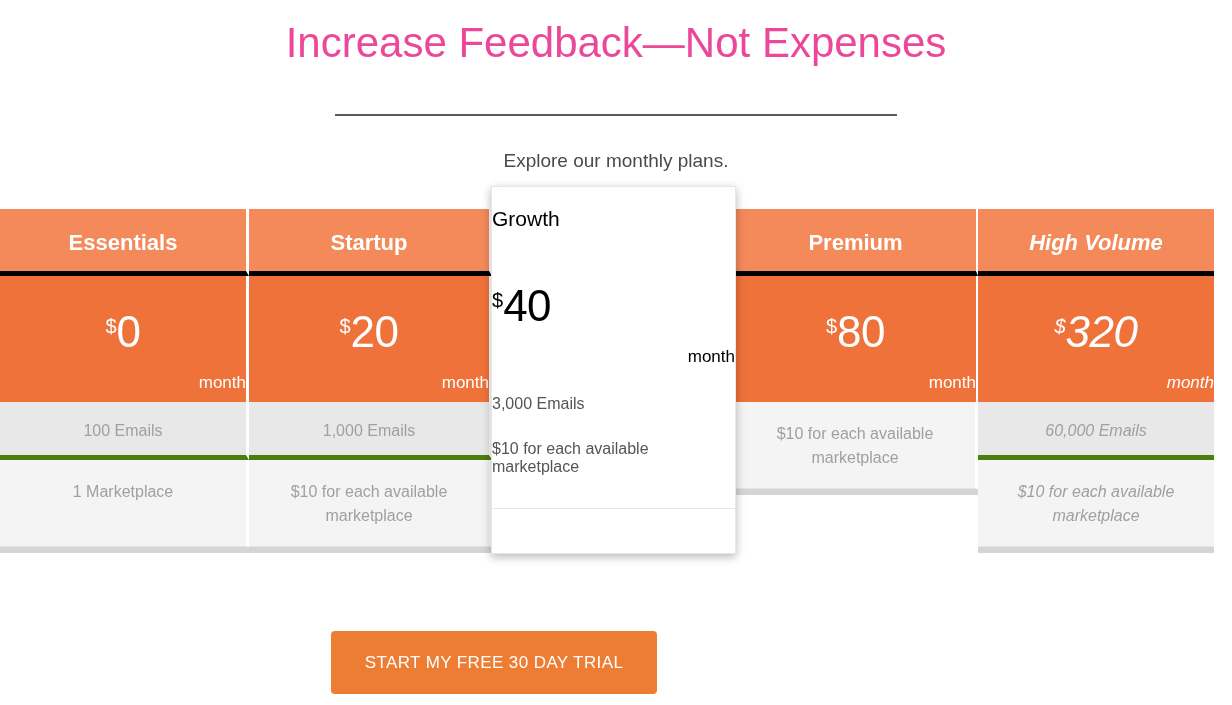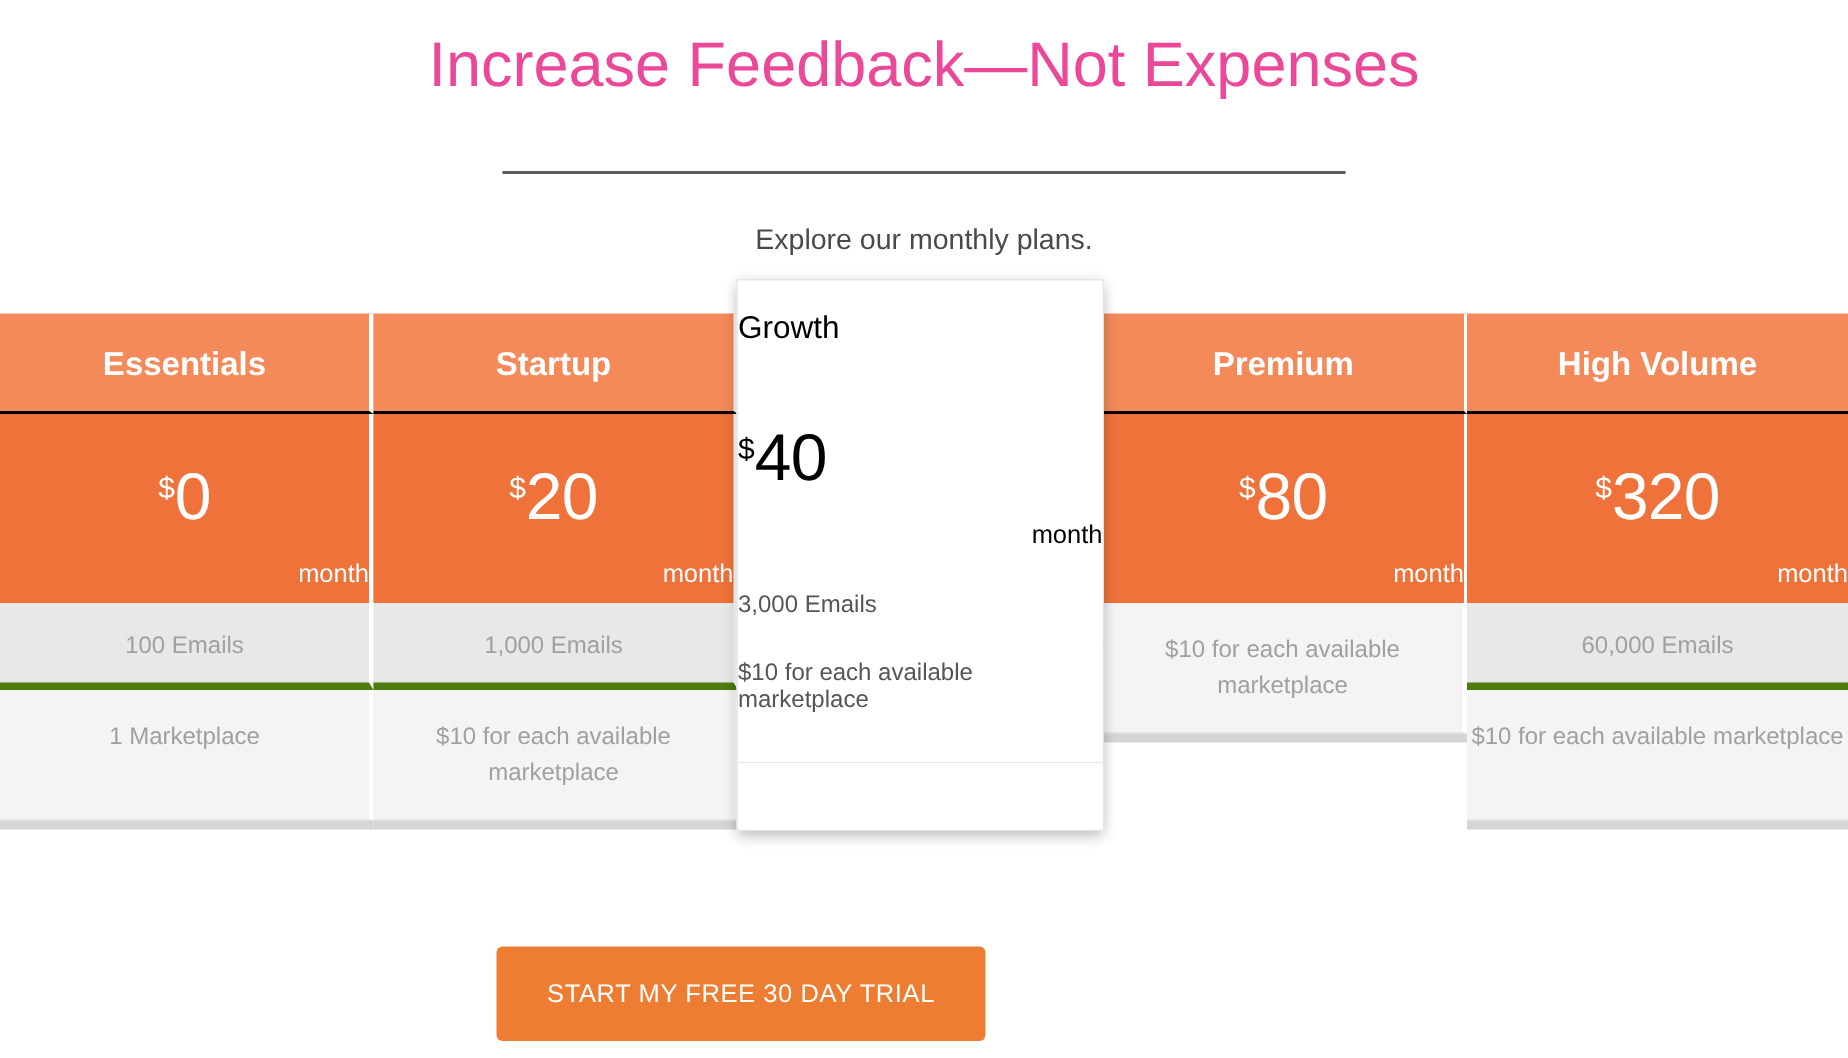--- a/index.html
+++ b/index.html
@@ -59,21 +59,21 @@
     box-sizing: border-box;
   }
   .plan .plan-header {
     background: #f4895a;
     color: #ffffff;
     font-size: 22px;
     font-weight: 700;
     text-align: center;
     height: 67px;
     line-height: 67px;
-    border-bottom: 2px solid #000000;
+    border-bottom: 5px solid #000000;
     box-sizing: border-box;
   }
   .plan .plan-price {
     background: #ee7239;
     color: #ffffff;
     text-align: center;
     height: 126px;
     box-sizing: border-box;
     position: relative;
   }
@@ -122,21 +122,21 @@
   }
   .plan .plan-foot {
     background: #d5d5d5;
     height: 6px;
   }
 
   
   .plan-essentials  { left: 0px;    width: 249px; }
   .plan-startup     { left: 249px;  width: 243px; }
   .plan-premium     { left: 735px;  width: 243px; }
-  .plan-highvolume  { left: 978px;  width: 254px; }
+  .plan-highvolume  { left: 978px;  width: 236px; font-style: italic; }
   .plan-essentials .plan-header,
   .plan-essentials .plan-price { border-right: 3px solid #ffffff; }
   .plan-startup .plan-header,
   .plan-startup .plan-price { border-right: 3px solid #ffffff; }
   .plan-premium .plan-header,
   .plan-premium .plan-price { border-right: 2px solid #ffffff; }
   .plan-essentials .row,
   .plan-startup .row,
   .plan-premium .row { border-right: 3px solid #ffffff; }
 

